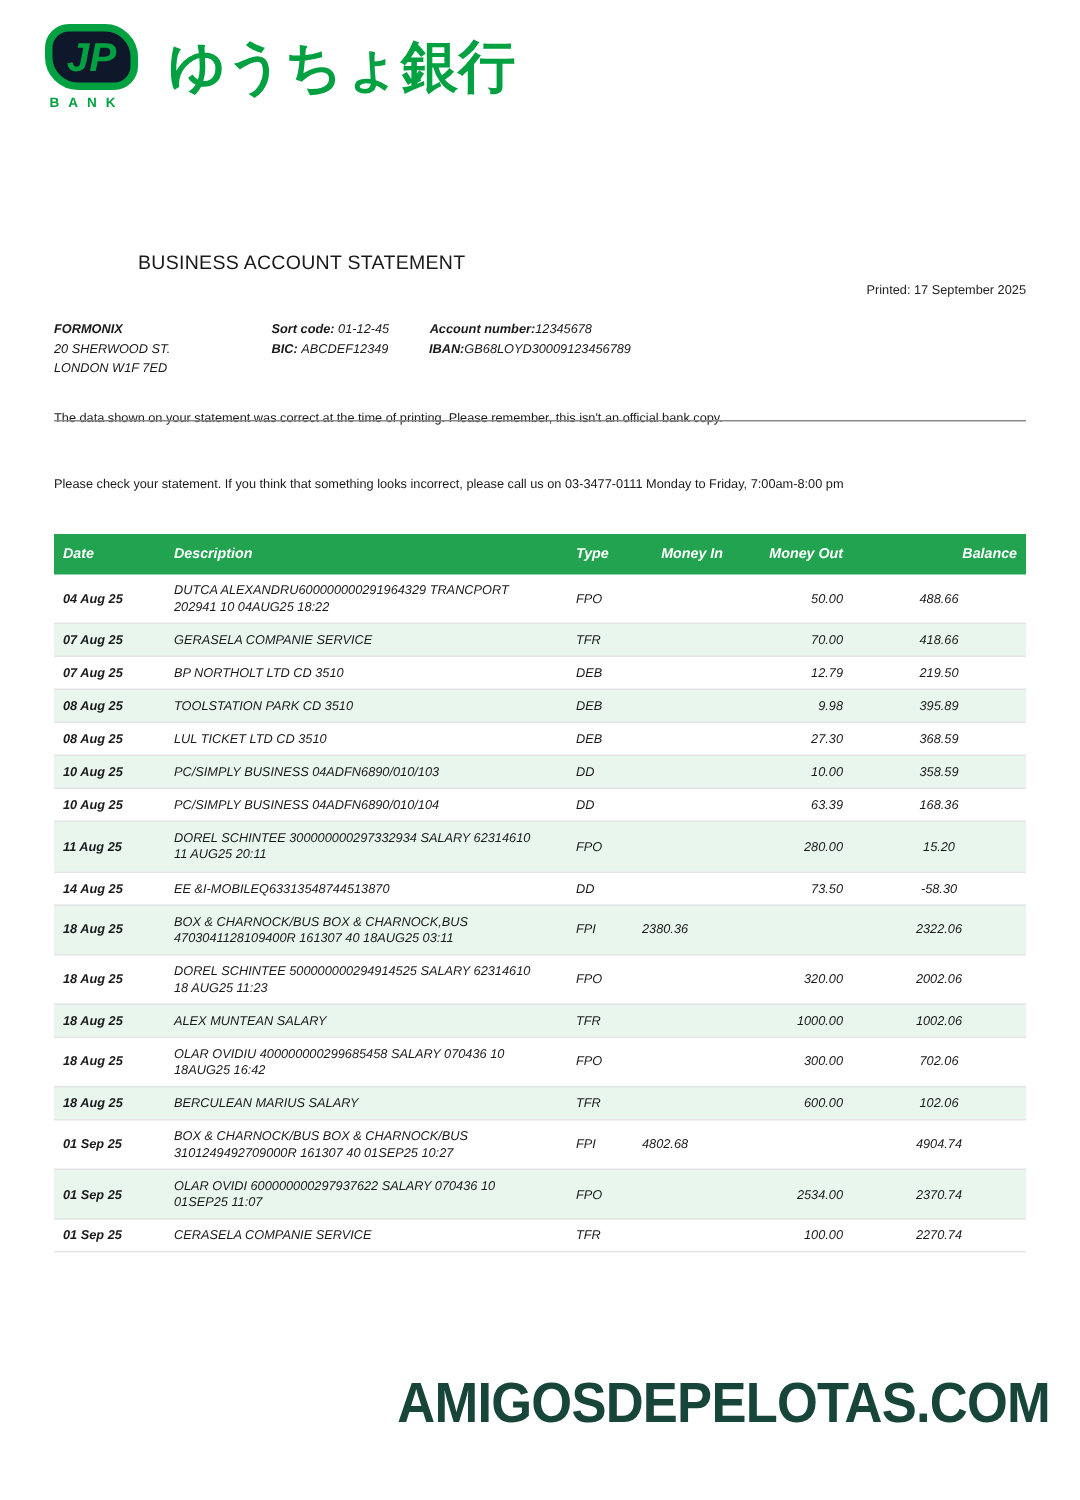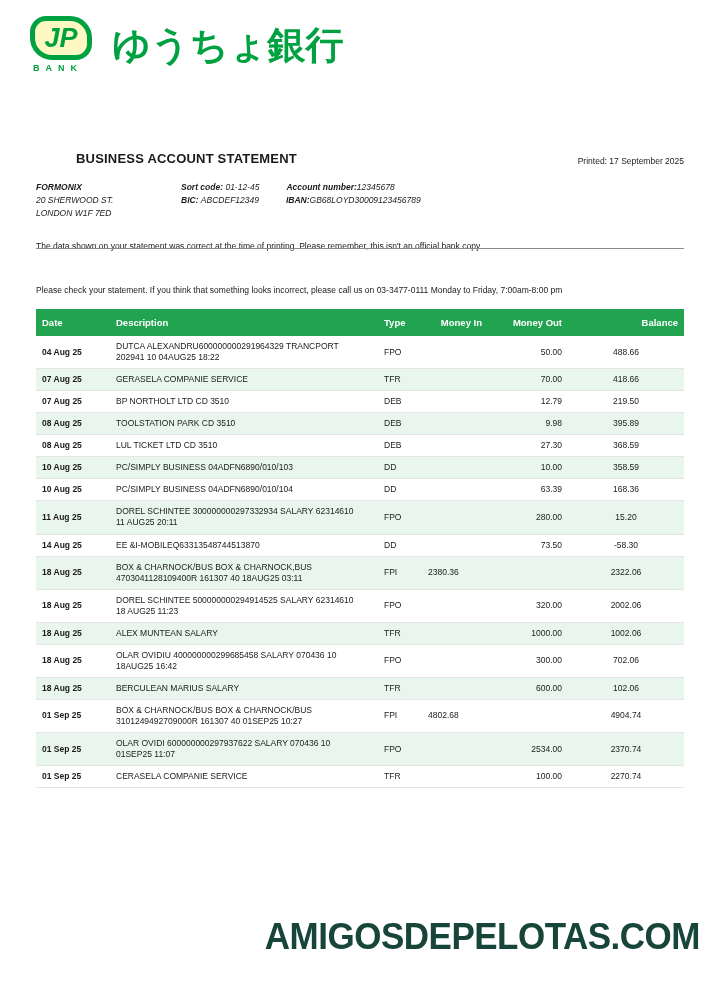--- a/index.html
+++ b/index.html
@@ -20,21 +20,21 @@
     display: flex;
     align-items: center;
     padding: 16px 0 0 30px;
   }
   .logo { display: flex; flex-direction: column; align-items: flex-start; }
   .logo-box {
     width: 62px; height: 44px;
     border: 5px solid var(--brand-green, #00A141);
     border-radius: 16px 22px 16px 22px;
     display: flex; align-items: center; justify-content: center;
-    background: #fef9c3;
+    background: #0f172a;
   }
   .logo-jp {
     font-size: 27px; font-weight: bold; font-style: italic;
     color: var(--brand-green, #00A141);
     line-height: 1;
   }
   .logo-bank {
     font-size: 9px; font-weight: bold;
     color: var(--brand-green, #00A141);
     letter-spacing: 6px; margin-top: 3px; padding-left: 3px;
@@ -46,21 +46,21 @@
     line-height: 1;
   }
 
   
   .content { padding: 0 36px; }
 
   .title-row {
     display: flex; justify-content: space-between; align-items: flex-end;
     margin-top: 78px;
   }
-  .title { font-size: 13px; font-weight: bold; margin: 0; letter-spacing: 0.2px; padding-left: 40px; }
+  .title { font-size: 13px; font-weight: normal; margin: 16px; letter-spacing: 0.2px; padding-left: 40px; }
   .printed { font-size: 8.5px; color: #222; }
 
   .info-row { display: flex; margin-top: 15px; font-size: 8.5px; line-height: 1.5; font-style: italic; }
   .holder { width: 132px; }
   .holder-name { font-weight: bold; }
   .details { flex: 1; }
   .details-line { white-space: nowrap; }
   .lbl { font-weight: bold; padding-left: 13px; }
   .gap { margin-left: 14px; }
 
@@ -76,21 +76,22 @@
     left: 0; right: 0; top: 58%;
     border-top: 1px solid #8a8a8a;
   }
 
   .notice { margin: 32px 0 0 0; font-size: 8.5px; line-height: 1.4; }
 
   
   .txn-table {
     width: 100%;
     border-collapse: collapse;
-    margin-top: 12px;
+    margin-top: 27px;
+    font-style: italic;
   }
   .txn-table thead th {
     background: var(--table-header-green, #21A34F);
     color: #ffffff;
     font-size: 9.5px;
     font-weight: bold;
     text-align: left;
     padding: 8px 6px;
   }
   .txn-table th.col-money_in,

